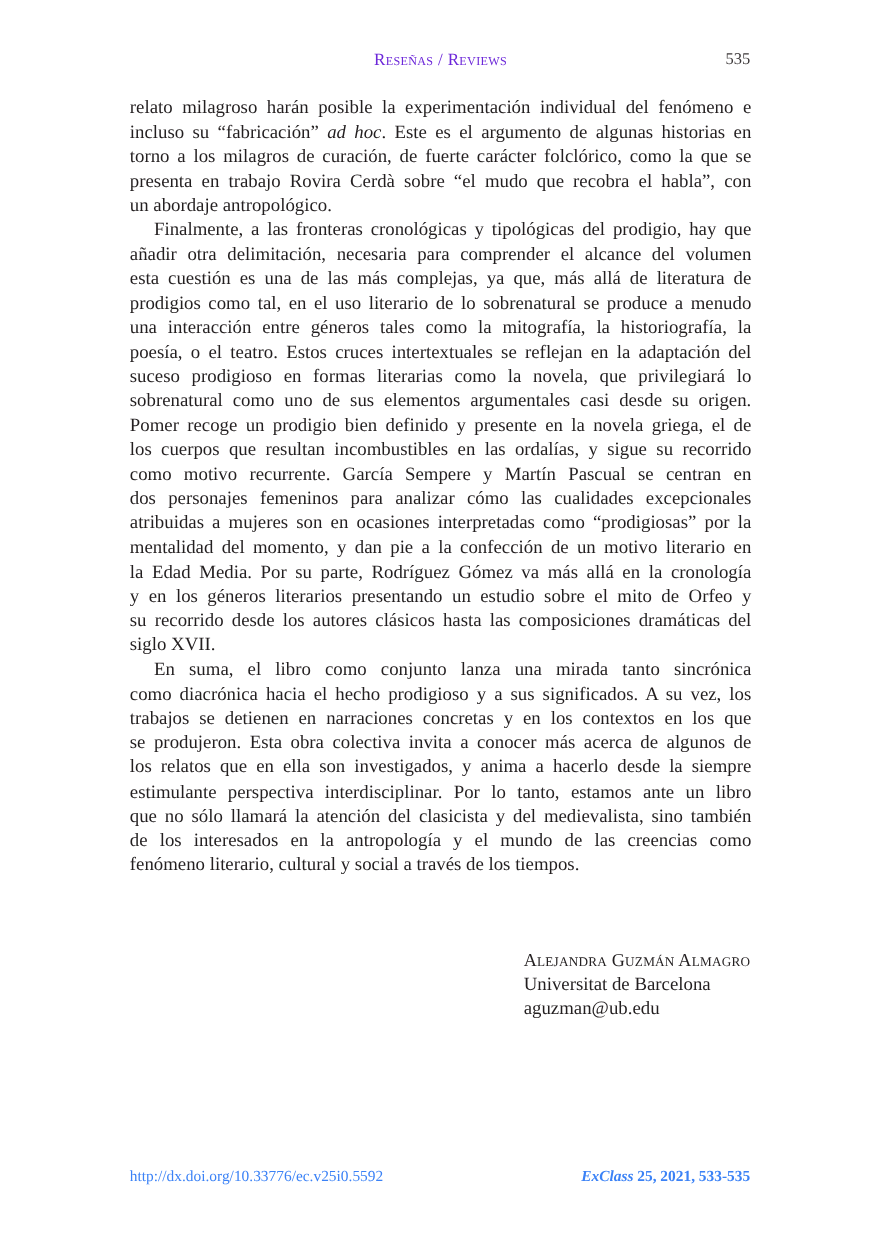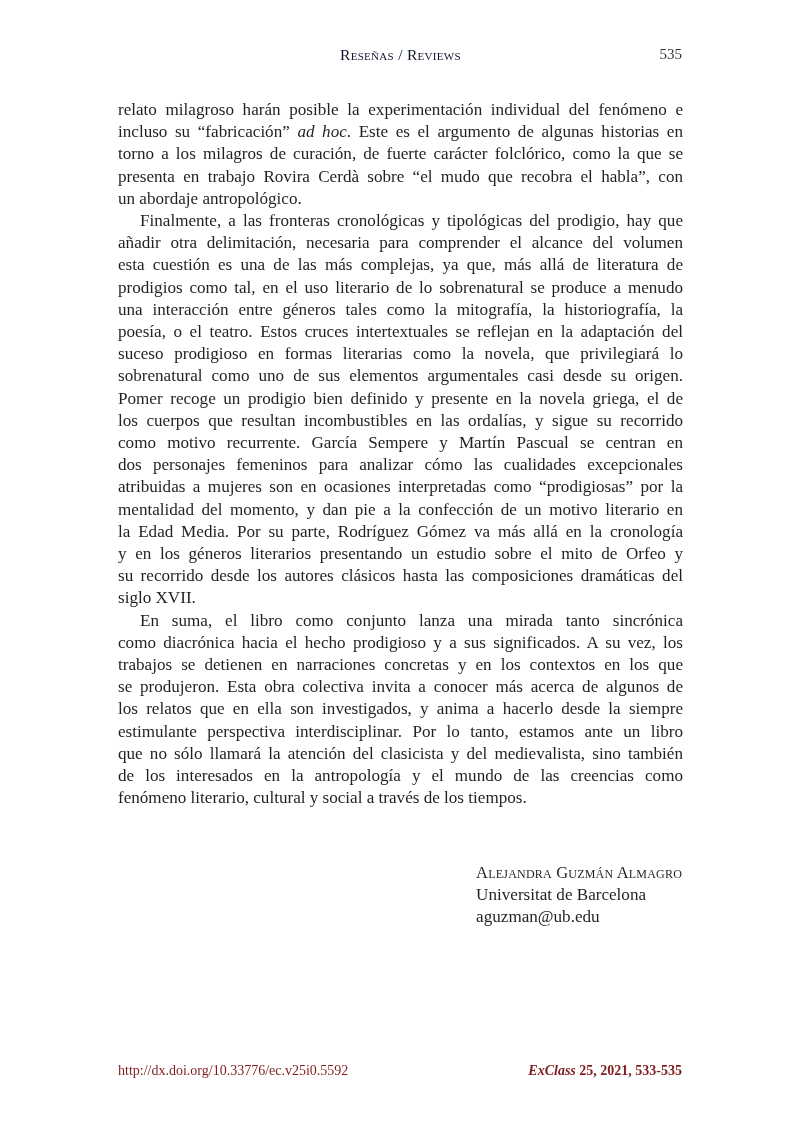--- a/index.html
+++ b/index.html
@@ -1,32 +1,32 @@
 <!DOCTYPE html>
 <html><head>
   <meta charset="utf-8">
   <style>
     html, body { margin: 0; padding: 0; background: #ffffff; }
     body { width: 800px; height: 1129px; position: relative; overflow: hidden;
            font-family: "Liberation Serif", "DejaVu Serif", serif; color: #231f20; }
     .header { position: absolute; top: 46px; left: 0; width: 800px; height: 24px; }
     .running-head { position: absolute; left: 340px; top: 0; font-size: 15.5px;
-                    font-variant: small-caps; letter-spacing: 0.3px; color: #0f172a; }
+                    font-variant: small-caps; letter-spacing: 0.3px; color: #6d28d9; }
     .page-number { position: absolute; right: 118px; top: 0; font-size: 15px; color: #3a3637; }
-    .body-text { position: absolute; left: 118px; top: 99px; width: 565px; font-size: 17.1px;
+    .body-text { position: absolute; left: 118px; top: 87px; width: 565px; font-size: 17.1px;
                  line-height: 22.2px; text-align: justify; }
     .body-text p { margin: 0; }
     .indent { text-indent: 22px; }
     .l { display: block; text-align: justify; text-align-last: justify; white-space: nowrap; }
     .l.last { text-align-last: left; }
     .signature { position: absolute; right: 118px; top: 862px; text-align: left;
                  font-size: 17.1px; line-height: 22px; }
     .sig-name { font-variant: small-caps; letter-spacing: 0.2px; font-size: 16.5px; }
     .footer { position: absolute; top: 1063px; left: 118px; width: 564px; height: 20px;
-              font-size: 14px; color: #7f1d1d; }
+              font-size: 14px; color: #3b82f6; }
     .doi { position: absolute; left: 0; top: 0; }
     .citation { position: absolute; right: 0; top: 0; font-weight: bold; }
     .citation em { font-style: italic; }
   </style>
 </head>
 <body>
 
 <div class="header">
   <span class="running-head">Reseñas / Reviews</span>
   <span class="page-number">535</span>

